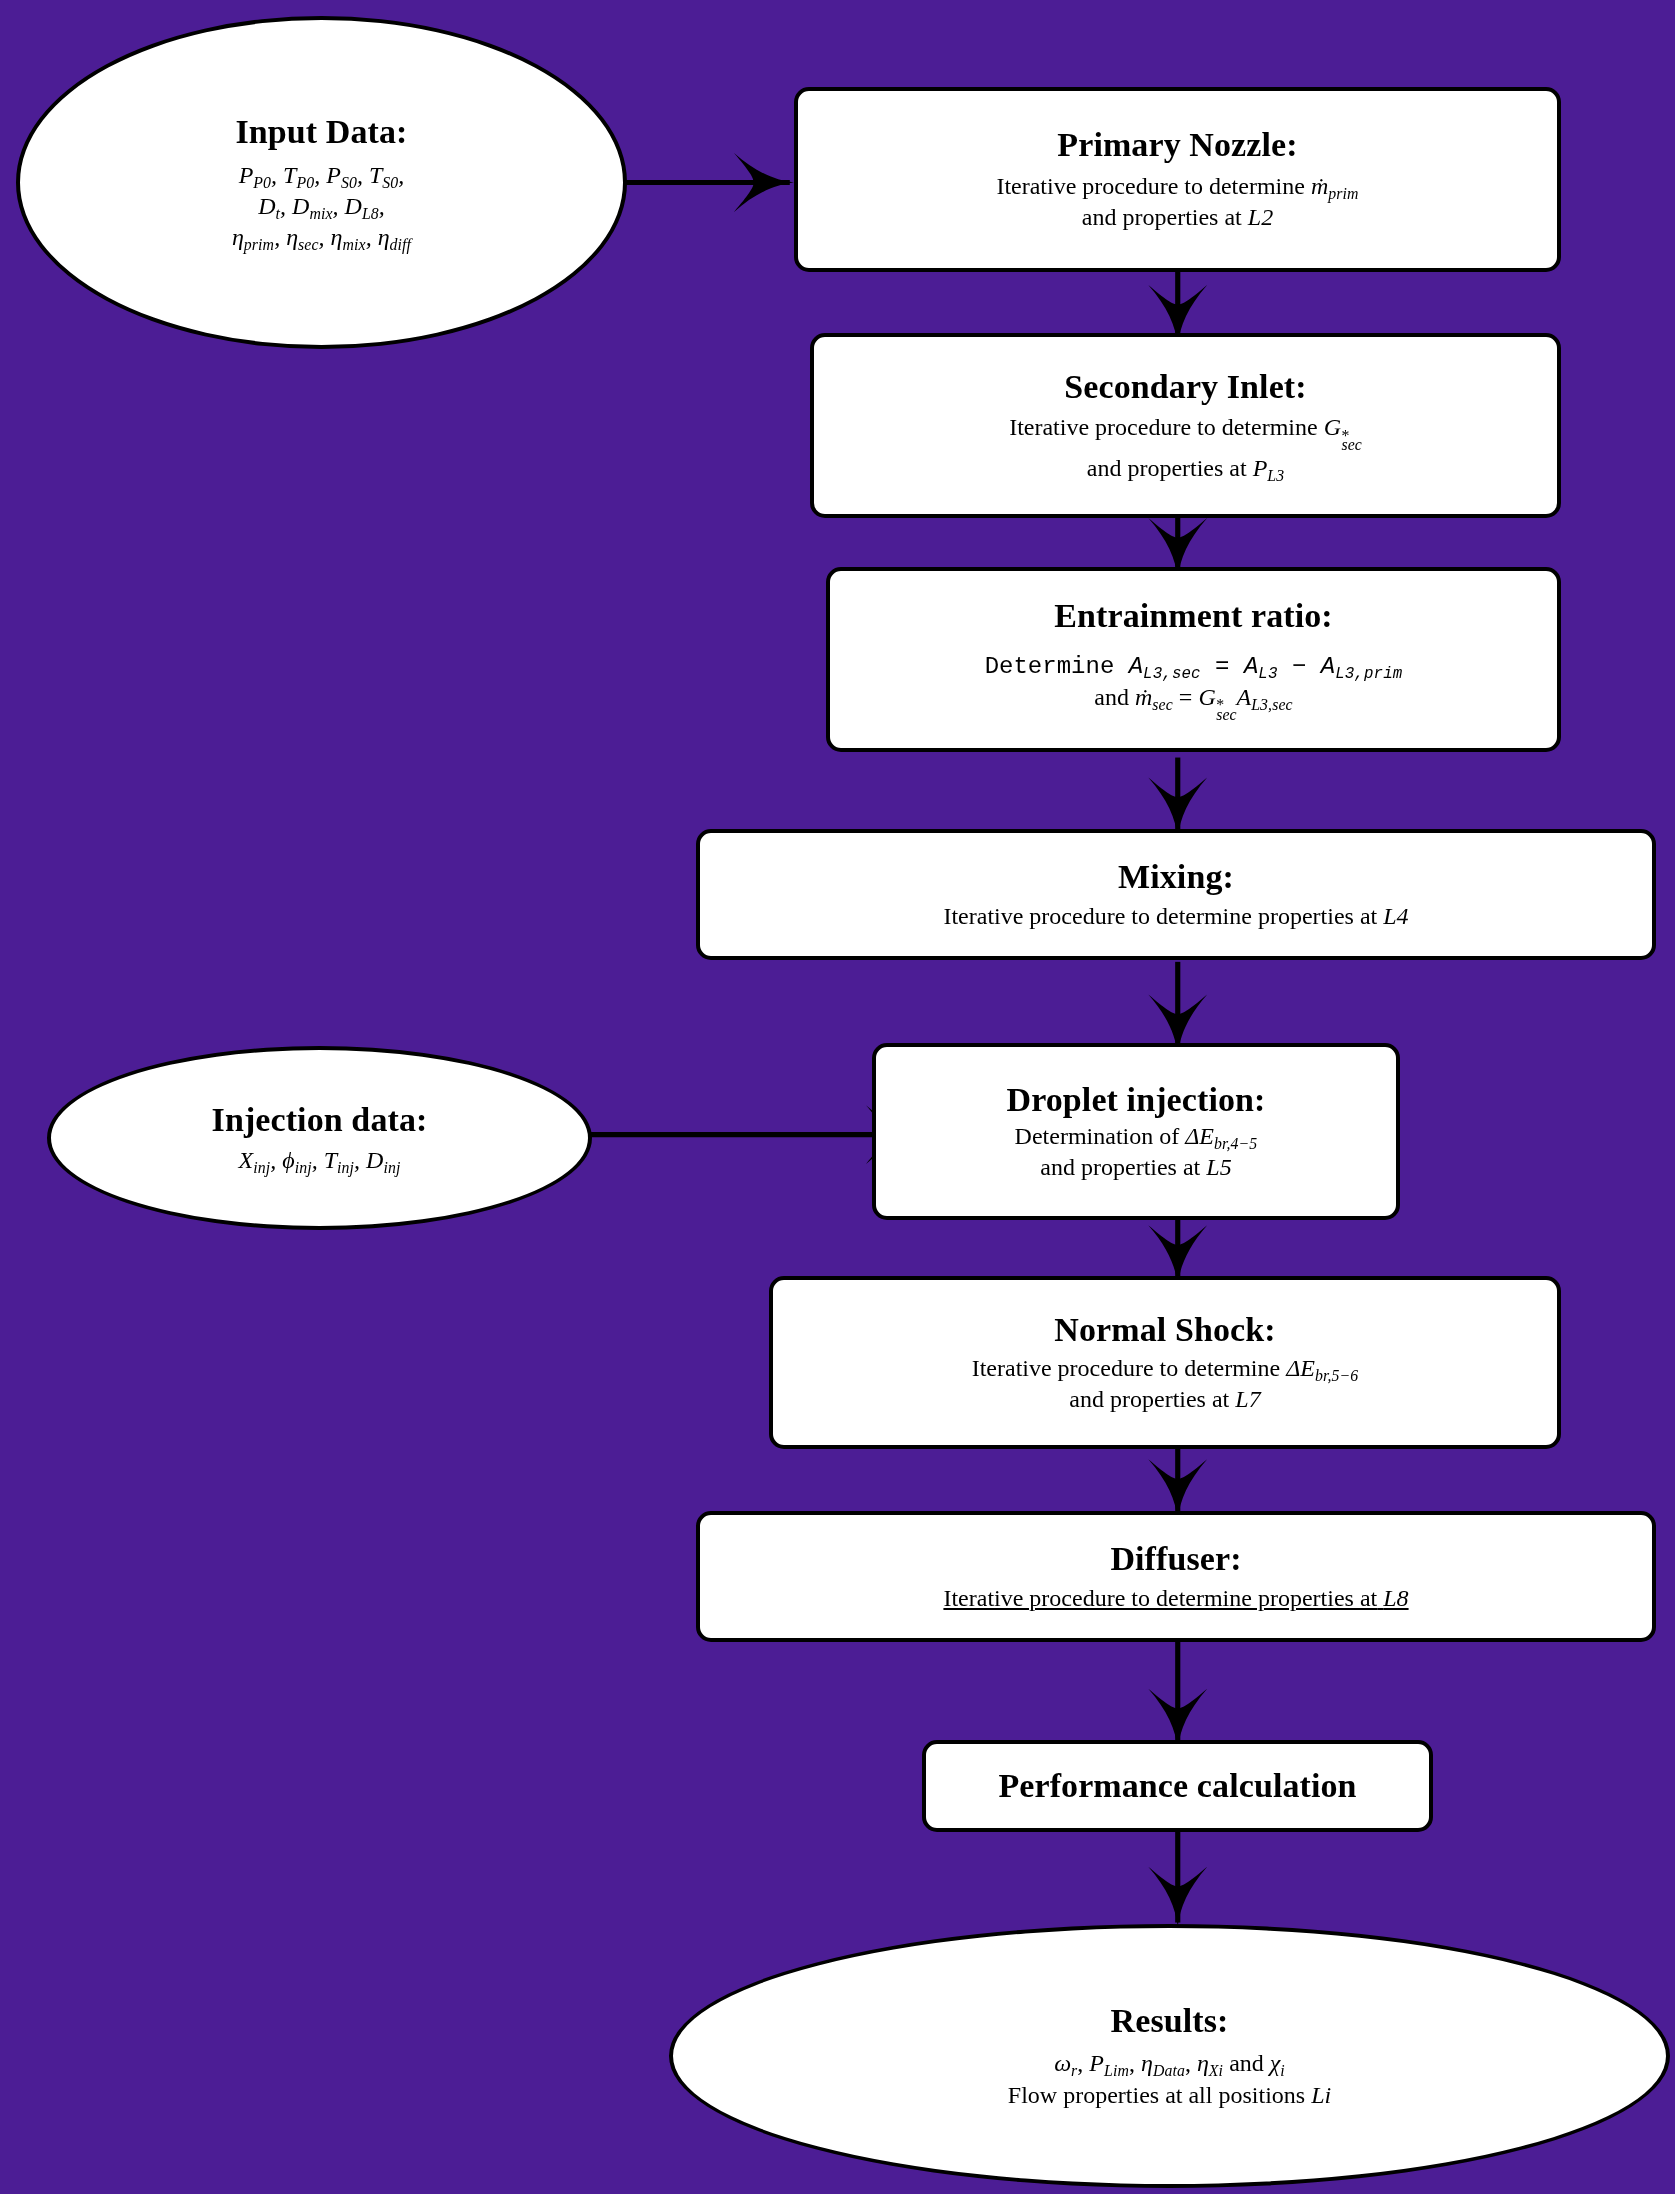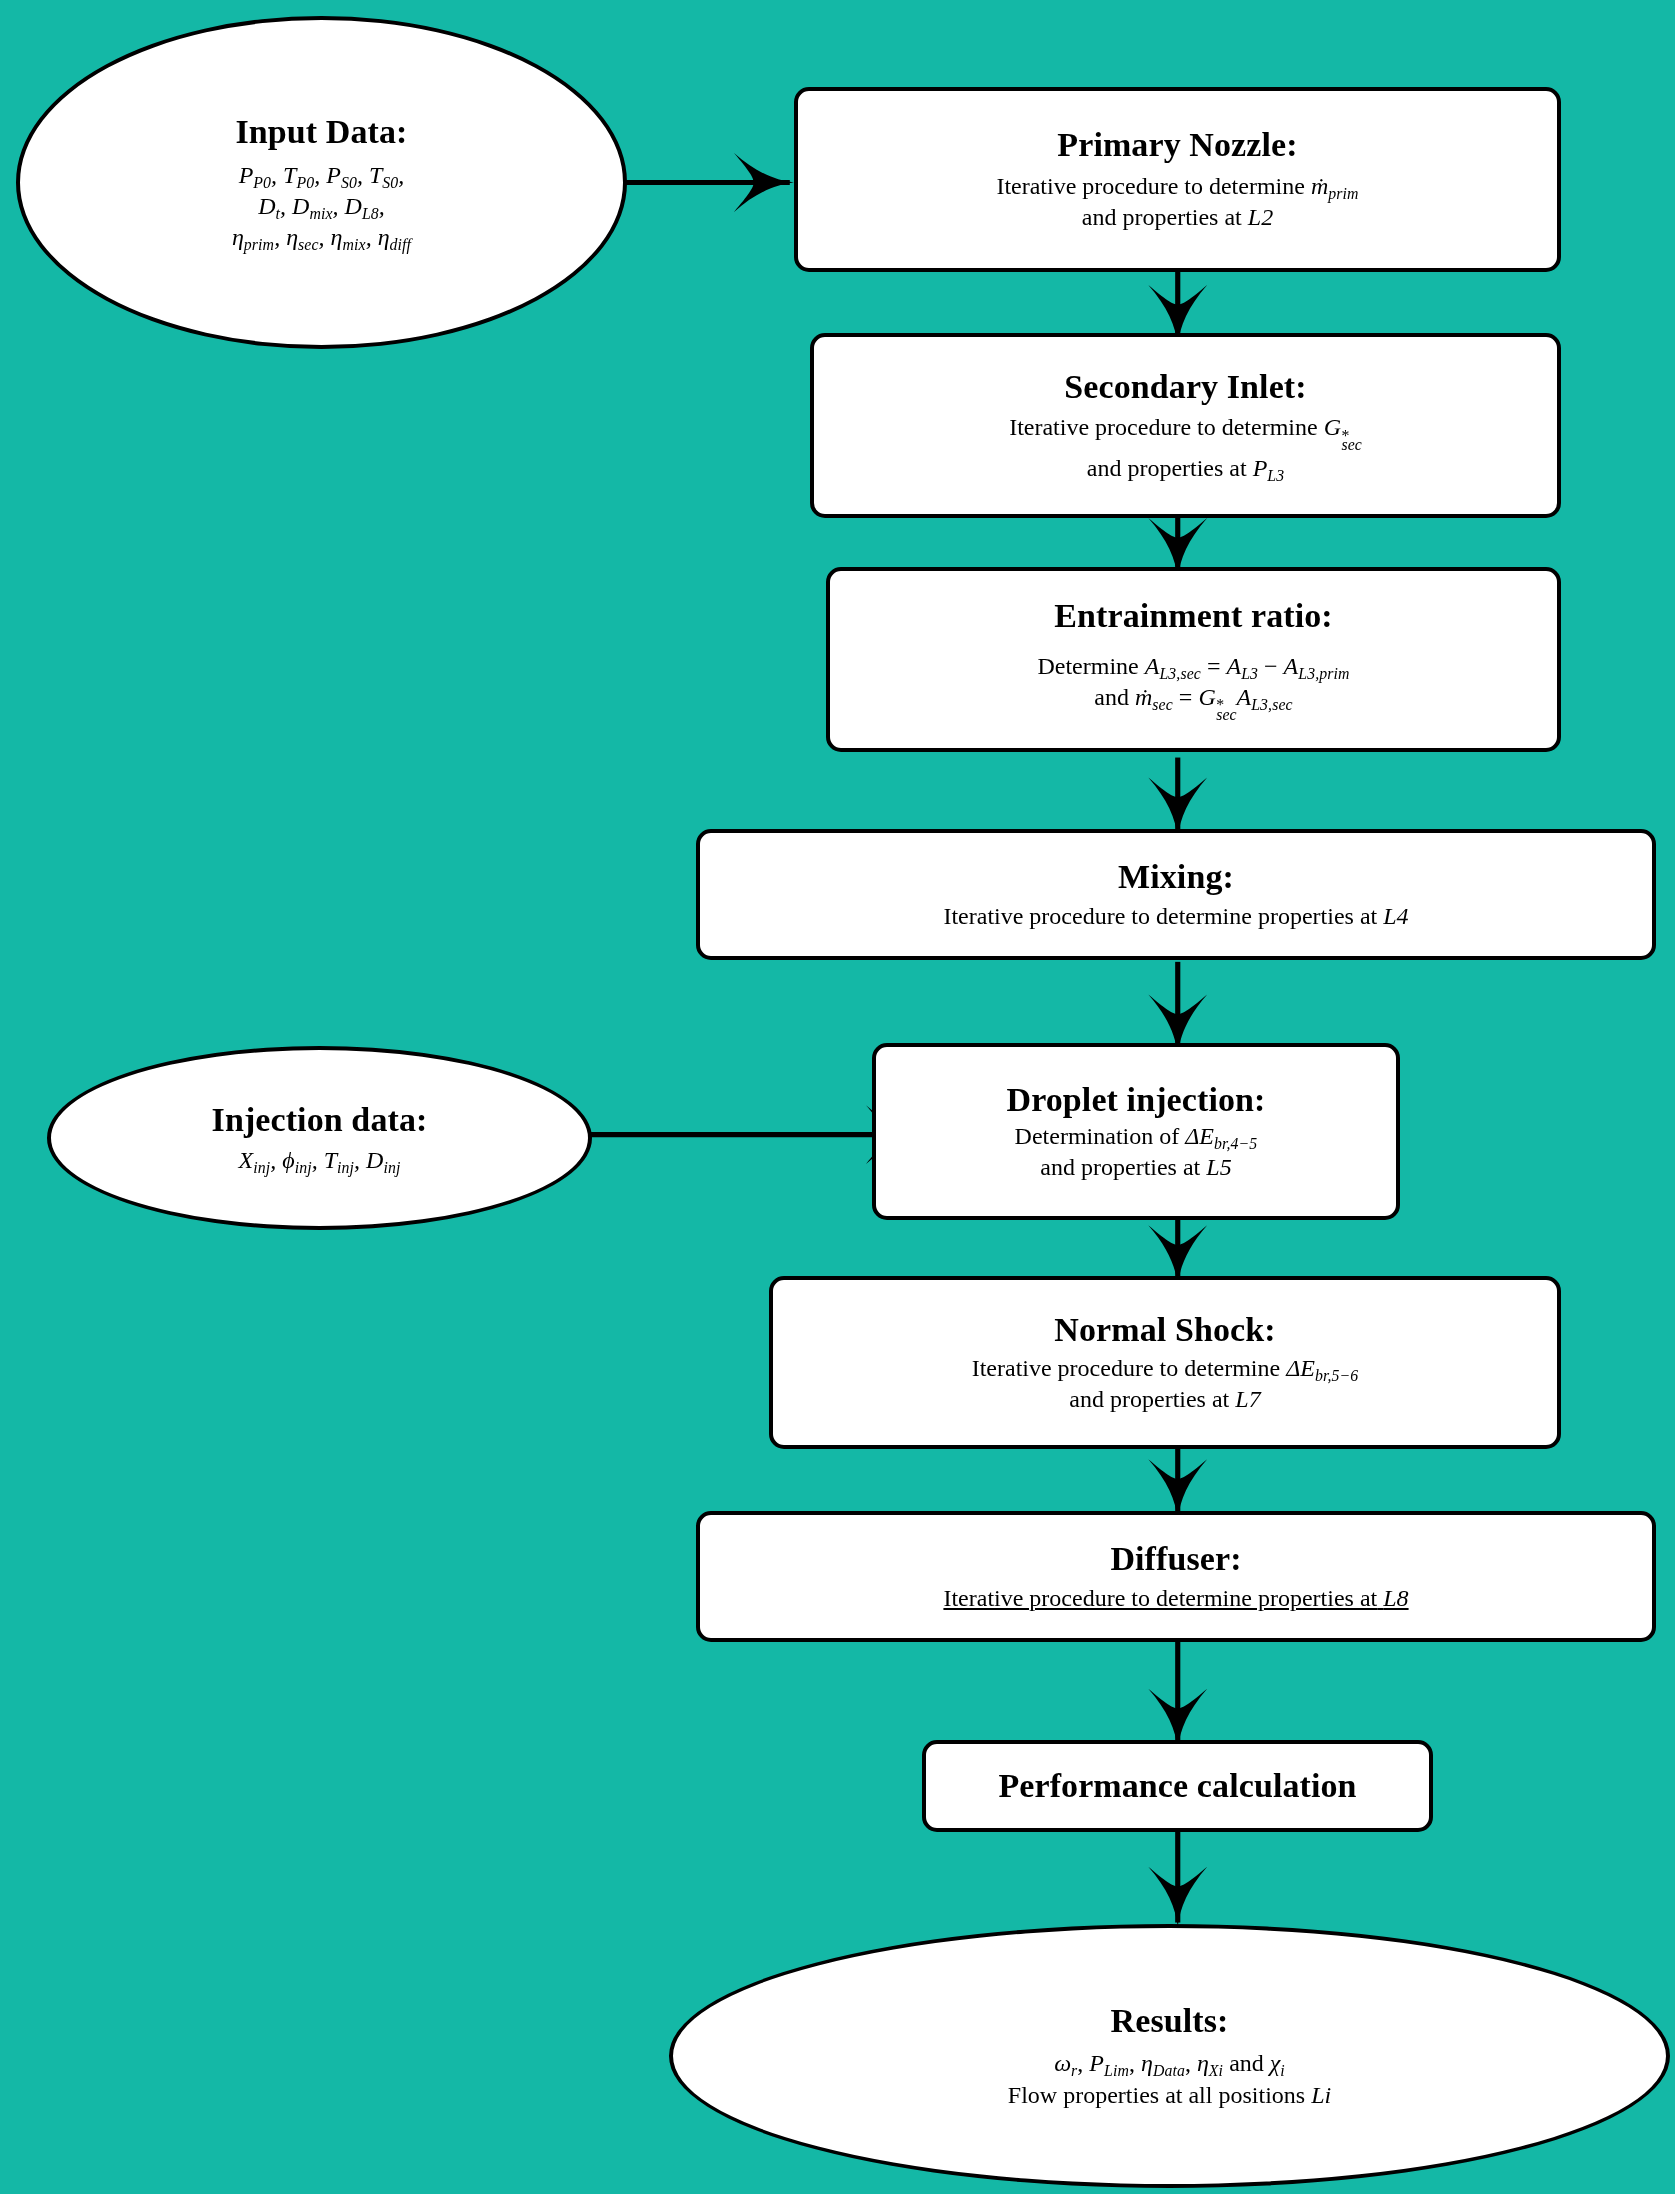--- a/index.html
+++ b/index.html
@@ -8,21 +8,21 @@
     padding: 0;
     background: #ffffff;
   }
   body {
     font-family: "Liberation Serif", "DejaVu Serif", serif;
   }
   #canvas {
     position: relative;
     width: 1676px;
     height: 2194px;
-    background: #14b8a6;
+    background: #4c1d95;
     overflow: hidden;
   }
   
   .node {
     position: absolute;
     box-sizing: border-box;
     display: flex;
     flex-direction: column;
     align-items: center;
     justify-content: center;
@@ -149,21 +149,21 @@
         </span>
     </div>
     <div class="line">
       <span>and properties at</span>
       <span class="it">P<sub>L3</sub></span>
     </div>
   </div>
 
   <div class="node box" style="left:826px; top:567px; width:735px; height:185px; padding:0 11.5px;">
     <div class="title">Entrainment ratio:</div>
-    <div class="line" style="margin-top:15px;">
+    <div class="line" style="margin-top:15px;font-family:Liberation Mono, monospace;">
       <span>Determine</span>
       <span class="it">A<sub>L3,sec</sub></span> = <span class="it">A<sub>L3</sub></span> − <span class="it">A<sub>L3,prim</sub></span>
     </div>
     <div class="line">
       <span>and</span>
       <span class="it">ṁ<sub>sec</sub></span> = <span class="it">G</span><span class="supsub">
           <span class="s-up">*</span>
           <span class="s-dn">sec</span>
         </span><span class="it">A<sub>L3,sec</sub></span>
     </div>

